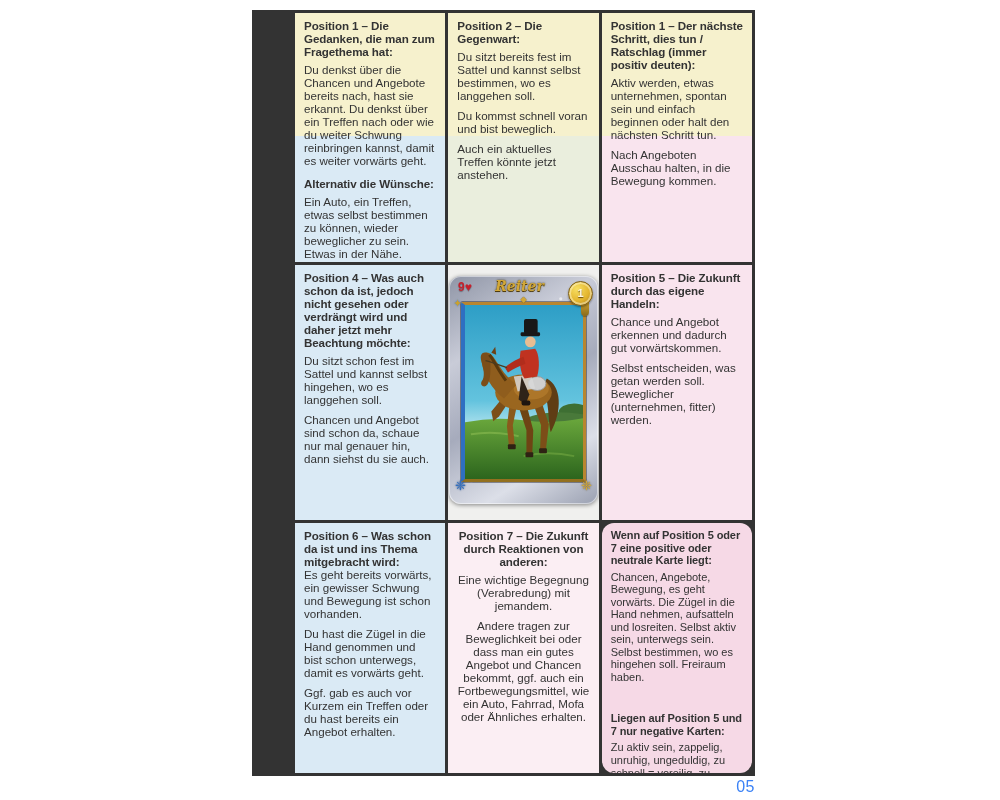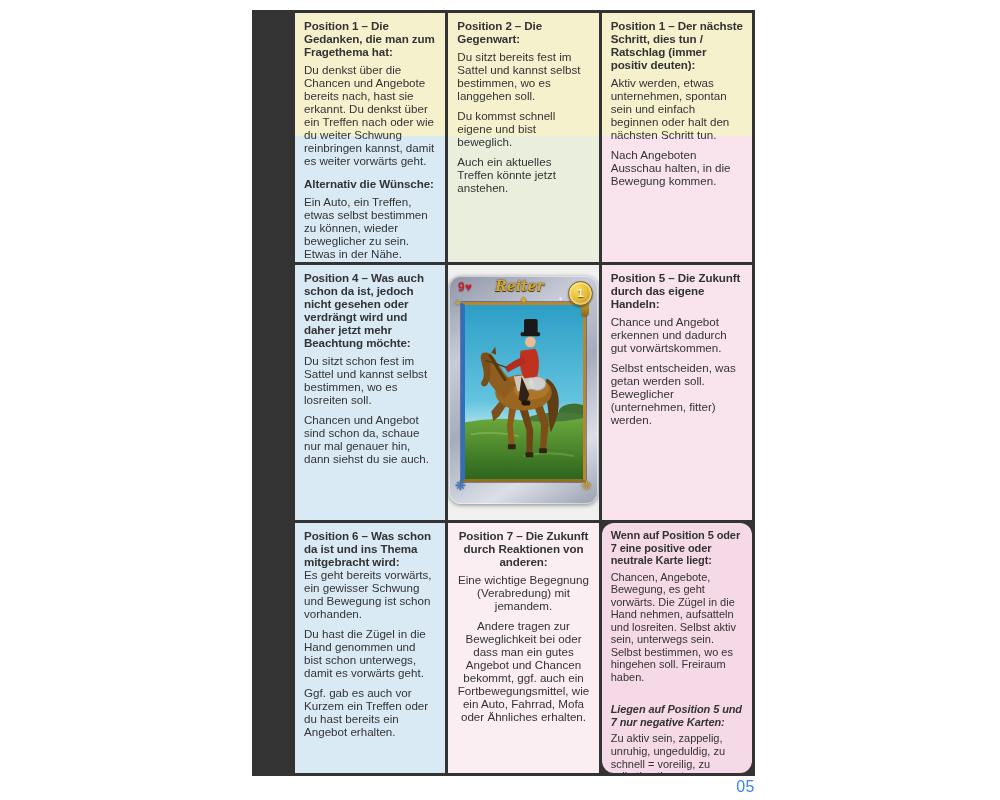--- a/index.html
+++ b/index.html
@@ -25,21 +25,21 @@
   .r3c2{background:#fbeef3;text-align:center;}
   .r3c3{background:#f6d9e6;}
   .h{font-weight:bold;margin:0 0 5px;letter-spacing:-0.1px;}
   .h.nogap{margin-bottom:0;}
   .p{margin:0 0 7px;}
   .p.tight{margin:0;}
   .sec1-tall{min-height:124px;}
   .alt{margin-top:10px;}
   .small{font-size:11px;line-height:1.14;border-radius:12px;}
   .small .h{margin-bottom:4px;}
-  .small .gap{margin-top:20px;font-style:italic;}
+  .small .gap{margin-top:29px;}
 
   
   .r2c2{
     background:
       radial-gradient(circle at 18% 12%, rgba(255,255,255,.9) 0 1.2px, transparent 2.5px),
       radial-gradient(circle at 82% 30%, rgba(255,255,255,.8) 0 1px, transparent 2px),
       radial-gradient(circle at 10% 70%, rgba(255,255,255,.8) 0 1px, transparent 2px),
       radial-gradient(circle at 90% 88%, rgba(255,255,255,.9) 0 1.2px, transparent 2.5px),
       #f0f0ee;
     padding:0;display:flex;align-items:flex-start;justify-content:center;
@@ -110,33 +110,33 @@
       <p class="p tight">Ein Auto, ein Treffen, etwas selbst bestimmen zu können, wieder beweglicher zu sein.</p>
       <p class="p tight">Etwas in der Nähe.</p>
       <p class="p tight">Eine Chance oder gutes Angebot zu bekommen.</p>
 
     </div>
   </div>
 
   <div class="cell r1c2">
     <p class="h">Position 2 – Die Gegenwart:</p>
     <p class="p">Du sitzt bereits fest im Sattel und kannst selbst bestimmen, wo es langgehen soll.</p>
-    <p class="p">Du kommst schnell eigene und bist beweglich.</p>
+    <p class="p">Du kommst schnell voran und bist beweglich.</p>
     <p class="p">Auch ein aktuelles Treffen könnte jetzt anstehen.</p>
   </div>
 
   <div class="cell r1c3">
     <p class="h">Position 1 – Der nächste Schritt, dies tun / Ratschlag (immer positiv deuten):</p>
     <p class="p">Aktiv werden, etwas unternehmen, spontan sein und einfach beginnen oder halt den nächsten Schritt tun.</p>
     <p class="p">Nach Angeboten Ausschau halten, in die Bewegung kommen.</p>
   </div>
 
   <div class="cell r2c1">
     <p class="h">Position 4 – Was auch schon da ist, jedoch nicht gesehen oder verdrängt wird und daher jetzt mehr Beachtung möchte:</p>
-    <p class="p">Du sitzt schon fest im Sattel und kannst selbst bestimmen, wo es losreiten soll.</p>
+    <p class="p">Du sitzt schon fest im Sattel und kannst selbst hingehen, wo es langgehen soll.</p>
     <p class="p">Chancen und Angebot sind schon da, schaue nur mal genauer hin, dann siehst du sie auch.</p>
   </div>
 
   <div class="cell r2c2">
     <div class="card">
       <span class="card-rank"><span>9</span><span>♥</span></span>
       <span class="card-title">Reiter</span>
       <span class="card-coin">
           <span>1</span>
         </span>

